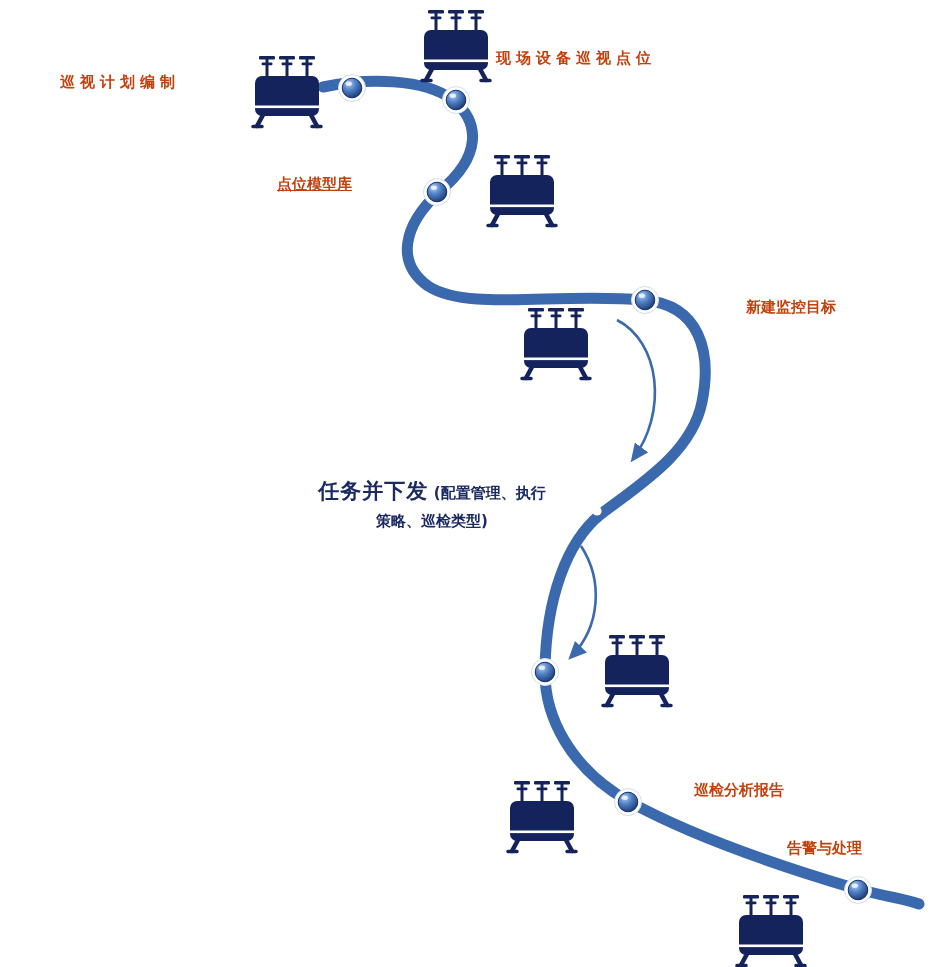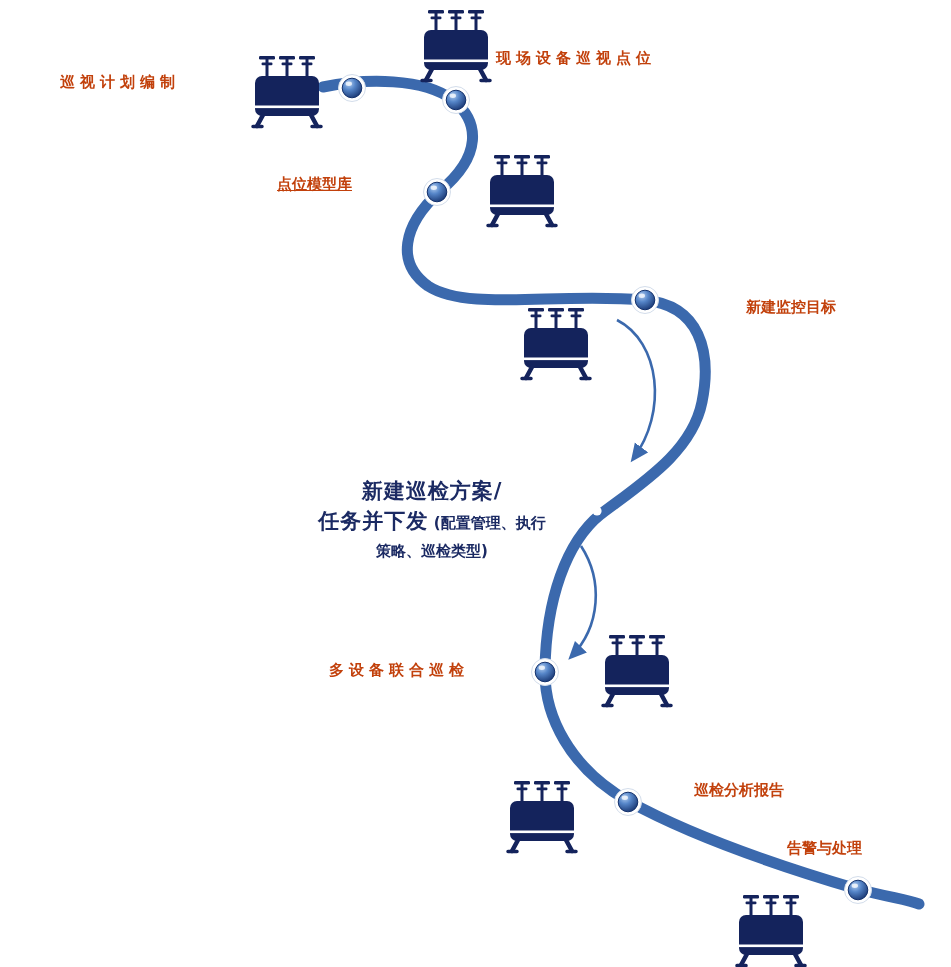--- a/index.html
+++ b/index.html
@@ -116,28 +116,24 @@
     <use href="#node" x="858" y="890"></use>
   </svg>
 
   <div class="lbl ls-wide" style="left:60px;  top:73px;">巡视计划编制</div>
   <div class="lbl ls-wide" style="left:496px; top:49px;">现场设备巡视点位</div>
   <div class="lbl ls-0" style="left:277px; top:175px;text-decoration:underline;">点位模型库</div>
   <div class="lbl ls-0" style="left:722px; top:298px;margin-left:24px;">新建监控目标</div>
 
   <div class="plan-block">
     <div>
-      <span class="plan-main">新建巡检方案/</span>
-    </div>
-    <div>
       <span class="plan-main">任务并下发</span>
       <span class="plan-note">(配置管理、执行</span>
     </div>
     <div>
       <span class="plan-note">策略、巡检类型)</span>
     </div>
   </div>
 
-  <div class="lbl ls-wide" style="left:329px; top:661px;">多设备联合巡检</div>
   <div class="lbl ls-0" style="left:694px; top:781px;">巡检分析报告</div>
   <div class="lbl ls-0" style="left:787px; top:839px;text-align:center;">告警与处理</div>
 
 </div>
 
 </body></html>

